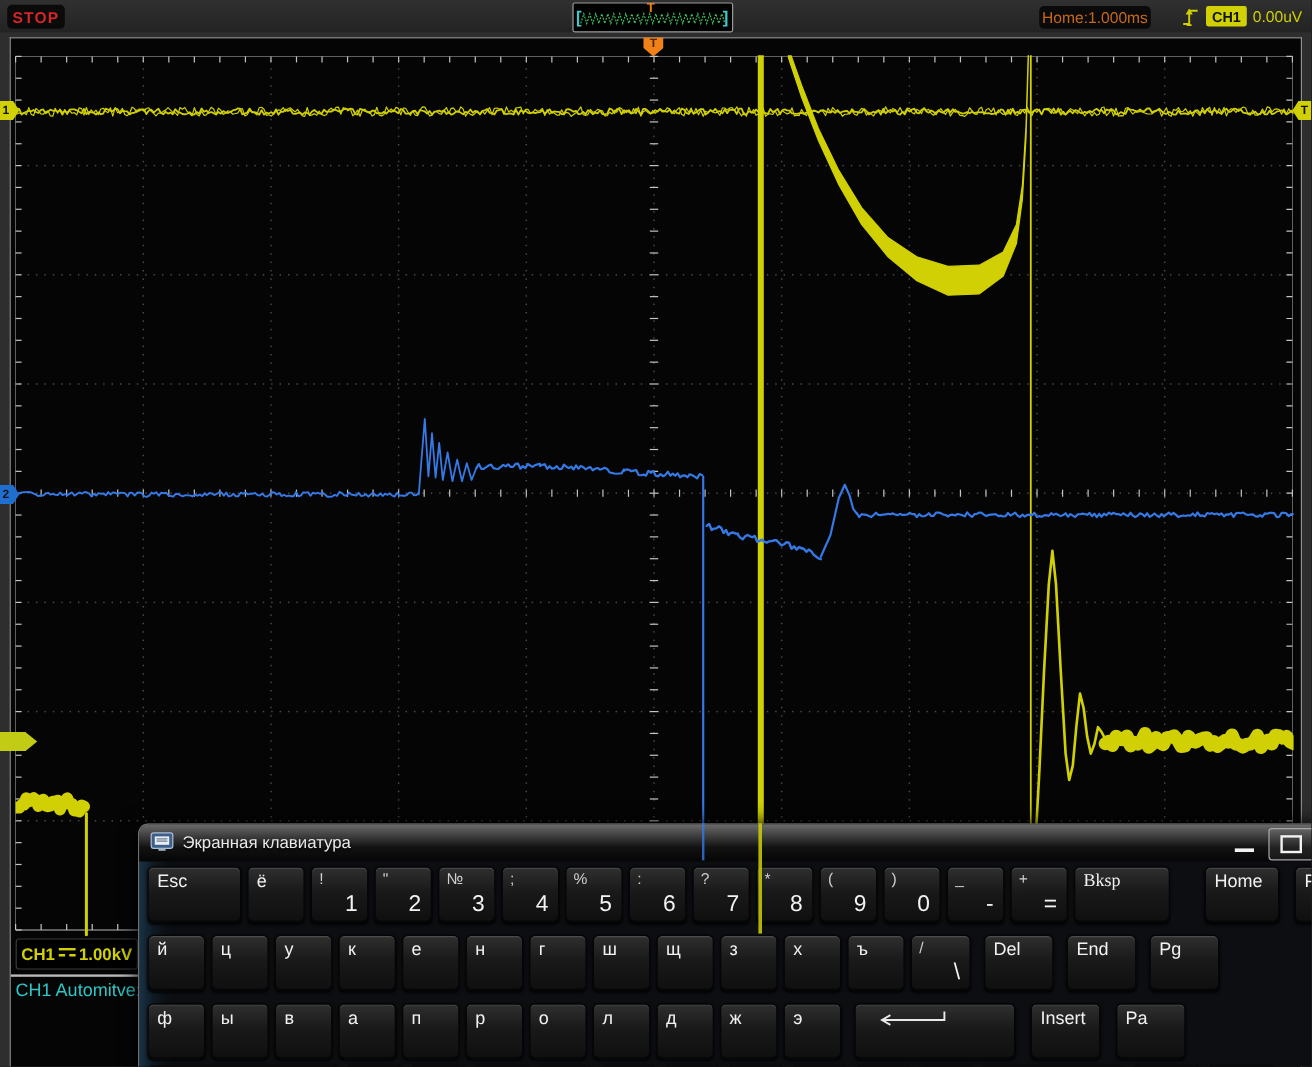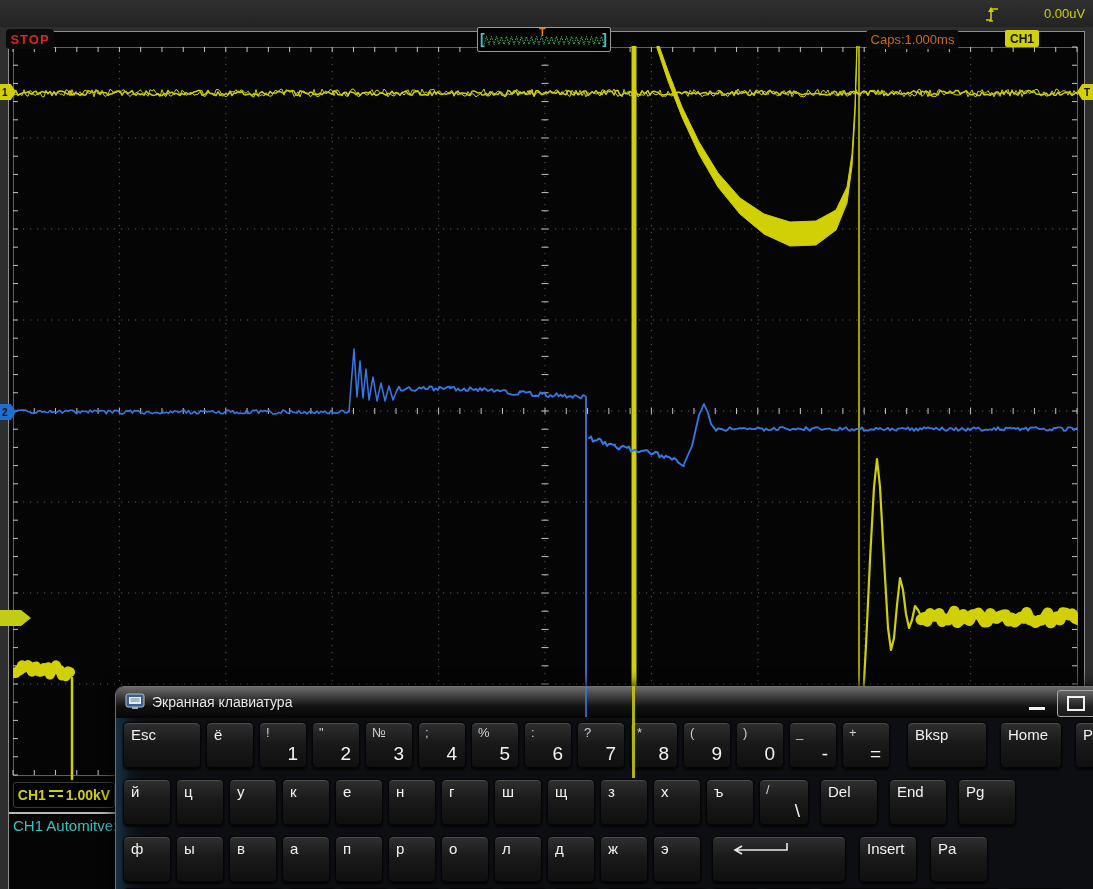--- a/index.html
+++ b/index.html
@@ -3,21 +3,21 @@
 <meta charset="utf-8">
 <style>
   html,body{margin:0;padding:0;background:#222;}
   #page{position:relative;width:1093px;height:889px;background:#2e2e2e;overflow:hidden;
         font-family:"Liberation Sans",sans-serif;}
 
   
   .topbar{position:absolute;left:0;top:0;width:1093px;height:27px;z-index:10;
           background:linear-gradient(180deg,#303030,#232323);}
   .badge{position:absolute;background:#0a0a0a;border-radius:4px;display:flex;
-         align-items:center;justify-content:center;margin-top:25px;}
+         align-items:center;justify-content:center;}
   #stop{left:6px;top:4px;width:48px;height:20px;color:#d42626;font-weight:bold;
         font-size:13px;letter-spacing:1px;}
   #preview{left:477px;top:2px;width:132px;height:23px;background:#000;
            border:1px solid #9a9a9a;border-radius:2px;}
   #pv-svg{position:absolute;left:0;top:0;}
   .pv-br{position:absolute;top:3px;color:#3ec9c9;font-size:14px;font-weight:bold;line-height:17px;}
   #pv-lb{left:2px;} #pv-rb{right:3px;}
   #pv-t{position:absolute;left:61px;top:-2px;color:#f08018;font-size:11px;font-weight:bold;}
   #timebox{left:866px;top:5px;width:93px;height:19px;color:#c8691a;font-size:13px;}
   #trigicon{position:absolute;left:983px;top:3px;}
@@ -96,21 +96,21 @@
 
     <div class="badge" id="preview">
       <svg id="pv-svg" width="132" height="23" viewBox="0 0 132 23">
           <polyline points="6,16.5 8.5,8.5 11,16.5 13.5,8.5 16,16.5 18.5,8.5 21,16.5 23.5,8.5 26,16.5 28.5,8.5 31,16.5 33.5,8.5 36,16.5 38.5,8.5 41,16.5 43.5,8.5 46,16.5 48.5,8.5 51,16.5 53.5,8.5 56,16.5 58.5,8.5 61,16.5 63.5,8.5 66,16.5 68.5,8.5 71,16.5 73.5,8.5 76,16.5 78.5,8.5 81,16.5 83.5,8.5 86,16.5 88.5,8.5 91,16.5 93.5,8.5 96,16.5 98.5,8.5 101,16.5 103.5,8.5 106,16.5 108.5,8.5 111,16.5 113.5,8.5 116,16.5 118.5,8.5 121,16.5 123.5,8.5 126,16.5" fill="none" stroke="#3fc060" stroke-width="1" stroke-dasharray="1.6,1.1"></polyline>
         </svg>
       <span class="pv-br" id="pv-lb">[</span>
       <span class="pv-br" id="pv-rb">]</span>
       <span id="pv-t">T</span>
     </div>
 
-    <div class="badge" id="timebox">Caps:1.000ms</div>
+    <div class="badge" id="timebox">Home:1.000ms</div>
 
     <svg id="trigicon" width="18" height="21" viewBox="0 0 18 21">
       <path d="M3 17 h5 v-11 h7" stroke="#d0d004" stroke-width="1.6" fill="none"></path>
       <path d="M5 9 L11 9 L8 4 Z" fill="#d0d004"></path>
       <path d="M6 18 h4" stroke="#d0d004" stroke-width="1.4"></path>
     </svg>
     <div class="badge" id="trigch">CH1</div>
     <span id="trigval">0.00uV</span>
   </div>
 
@@ -2515,24 +2515,24 @@
             <span class="main">0</span>
           </div>
           <div class="key" style="width: 48px;">
             <span class="shift">_</span>
             <span class="main">-</span>
           </div>
           <div class="key" style="width: 48px;">
             <span class="shift">+</span>
             <span class="main">=</span>
           </div>
-          <div class="key" style="width: 80px; margin-left: 12px;">
+          <div class="key" style="width: 80px; margin-left: 0; font-family: Liberation Serif, serif;">
             <span class="lab">Bksp</span>
           </div>
-          <div class="key" style="width: 62px; margin-left: 8px;">
+          <div class="key" style="width: 62px; margin-left: 24px;">
             <span class="lab">Home</span>
           </div>
           <div class="key" style="width: 62px; margin-left: 8px;">
             <span class="lab">Pg</span>
           </div>
         </div>
         <div class="krow" style="top: 92px;">
           <div class="key" style="width: 48px;">
             <span class="lab">й</span>
           </div>

